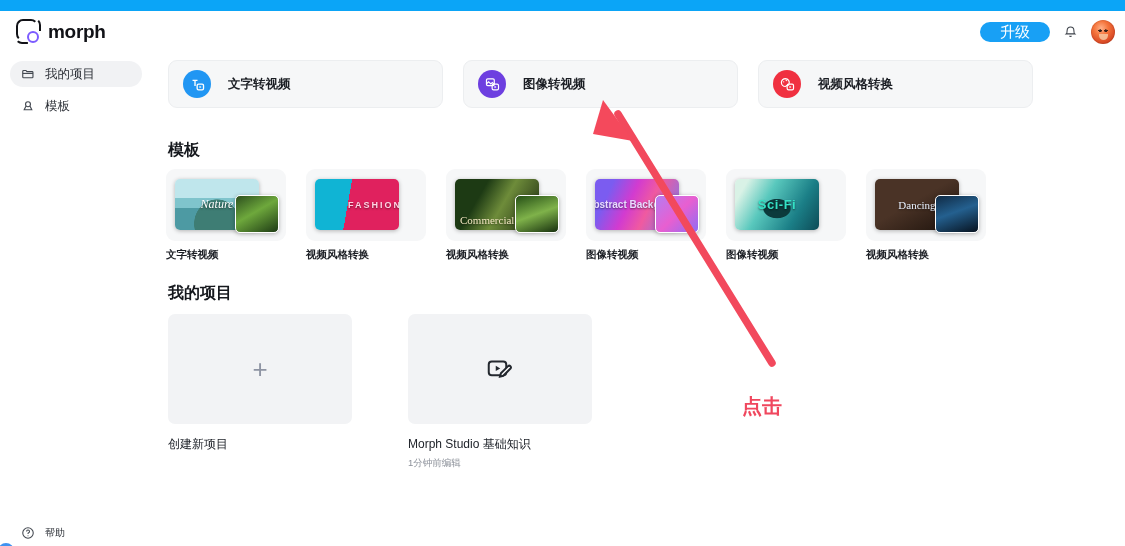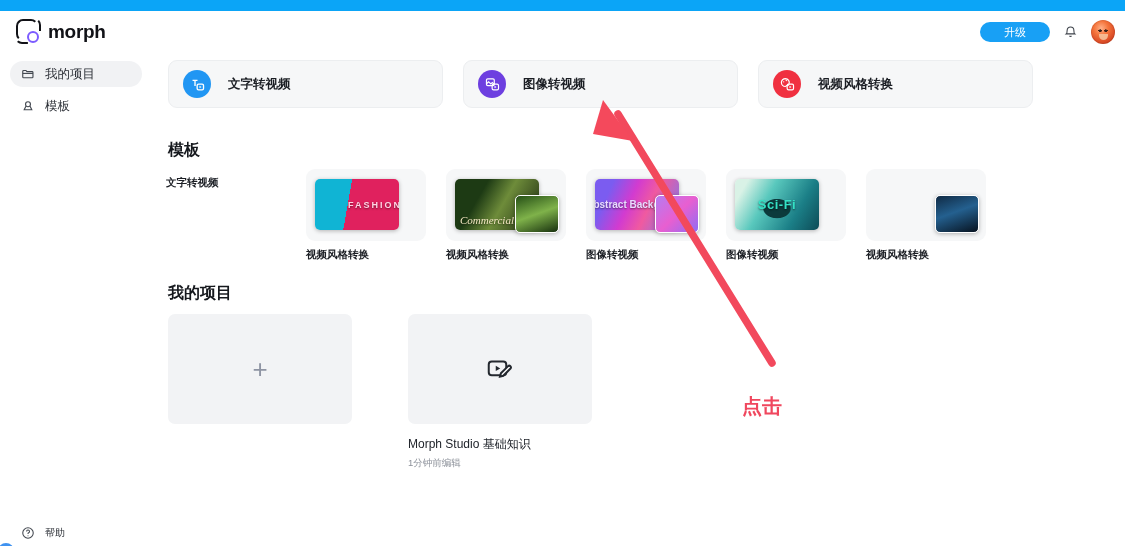--- a/index.html
+++ b/index.html
@@ -71,21 +71,21 @@
   }
 
   
   .header-right {
     position:absolute; right:10px; top:20px;
     display:flex; align-items:center; gap:13px;
   }
   .upgrade-btn {
     width:70px; height:20px; border-radius:10px;
     background:#18a0f5; color:#fff;
-    font-size:11px; display:flex; align-items:center; justify-content:center;
+    font-size:15px; display:flex; align-items:center; justify-content:center;
     cursor:pointer; border:none;
   }
   .bell { width:15px; height:17px; cursor:pointer; }
   .avatar {
     width:24px;height:24px;border-radius:50%;
     background: radial-gradient(circle at 42% 34%, #ffb088 0%, #f4743b 34%, #d94a25 68%, #9e2f16 100%);
     position:relative; overflow:hidden; cursor:pointer;
     box-shadow: inset 0 0 0 1px rgba(0,0,0,.07);
   }
   .avatar:before{
@@ -166,21 +166,21 @@
   .art-abstract2{background:linear-gradient(135deg,#b57cf2,#e85fd0 50%,#8f6df5);}
   .art-scifi{background:
     radial-gradient(ellipse at 50% 58%, #0c3a3c 0 22%, transparent 24%),
     linear-gradient(120deg,#d9f2e6 0 12%,#59c8bd 38%,#1b7f87 72%,#0d4b57 100%);}
   .art-dance{background:linear-gradient(150deg,#4a3326 0 45%,#1d120c 100%);}
   .art-dance2{background:linear-gradient(160deg,#102a44,#24608f 45%,#07121f);}
 
   .cap-nature{font-family:"Liberation Serif",serif;font-style:italic;font-size:12px;}
   .cap-fashion{letter-spacing:2px;font-size:9px;font-weight:700;color:#ffd3e2;margin-left:36px;}
   .cap-commercial{font-family:"Liberation Serif",serif;font-size:11px;color:#f3e7c2;
-    position:absolute;bottom:4px;left:5px;font-style:italic;}
+    position:absolute;bottom:4px;left:5px;}
   .cap-abstract{font-weight:700;font-size:10px;line-height:11px;text-align:center;
     color:#e9dcff;}
   .cap-scifi{font-weight:700;font-size:13px;color:#34e2c6;letter-spacing:.5px;}
   .cap-dance{font-family:"Liberation Serif",serif;font-size:11px;color:#eaf2ff;}
 
   
   .proj-row { position:absolute; left:16px; top:303px; display:flex; gap:56px; }
   .proj-cell { width:184px; }
   .proj-box {
     width:184px; height:110px; background:#f2f3f5; border-radius:7px;
@@ -295,20 +295,26 @@
         </div>
         <div class="action-label">视频风格转换</div>
       </div>
 
     </div>
 
     <div class="sec-title" id="tpl-title">模板</div>
 
     <div class="tpl-row" id="tpl-row">
         <div class="tpl-cell">
+          <div class="tpl-box">
+            <div class="tpl-thumb art-nature">
+              <div class="thumb-cap cap-nature">Nature</div>
+            </div>
+            <div class="tpl-thumb2 art-nature2"></div>
+          </div>
           <div class="tpl-cap">文字转视频</div>
         </div>
         <div class="tpl-cell">
           <div class="tpl-box">
             <div class="tpl-thumb art-fashion">
               <div class="thumb-cap cap-fashion">FASHION</div>
             </div>
           </div>
           <div class="tpl-cap">视频风格转换</div>
         </div>
@@ -333,34 +339,38 @@
         <div class="tpl-cell">
           <div class="tpl-box">
             <div class="tpl-thumb art-scifi">
               <div class="thumb-cap cap-scifi">Sci-Fi</div>
             </div>
           </div>
           <div class="tpl-cap">图像转视频</div>
         </div>
         <div class="tpl-cell">
           <div class="tpl-box">
+            <div class="tpl-thumb art-dance">
+              <div class="thumb-cap cap-dance">Dancing</div>
+            </div>
             <div class="tpl-thumb2 art-dance2"></div>
           </div>
           <div class="tpl-cap">视频风格转换</div>
         </div>
       </div>
 
     <div class="sec-title" id="proj-title">我的项目</div>
 
     <div class="proj-row">
 
       <div class="proj-cell">
         <div class="proj-box">
           <div class="plus">+</div>
         </div>
+        <div class="proj-name">创建新项目</div>
       </div>
 
       <div class="proj-cell">
         <div class="proj-box">
           <svg width="30" height="30" viewBox="0 0 24 24" fill="none" stroke="#24282f" stroke-width="1.6">
             <rect x="3" y="6" width="14" height="11" rx="2.4"></rect>
             <path d="M8.6 9.4v4.2l3.6-2.1z" fill="#24282f" stroke="none"></path>
             <path d="M20.4 11.6 14.6 17.4l-2.6.7.7-2.6 5.8-5.8a1.35 1.35 0 0 1 1.9 1.9z" fill="#fff"></path>
           </svg>
         </div>

